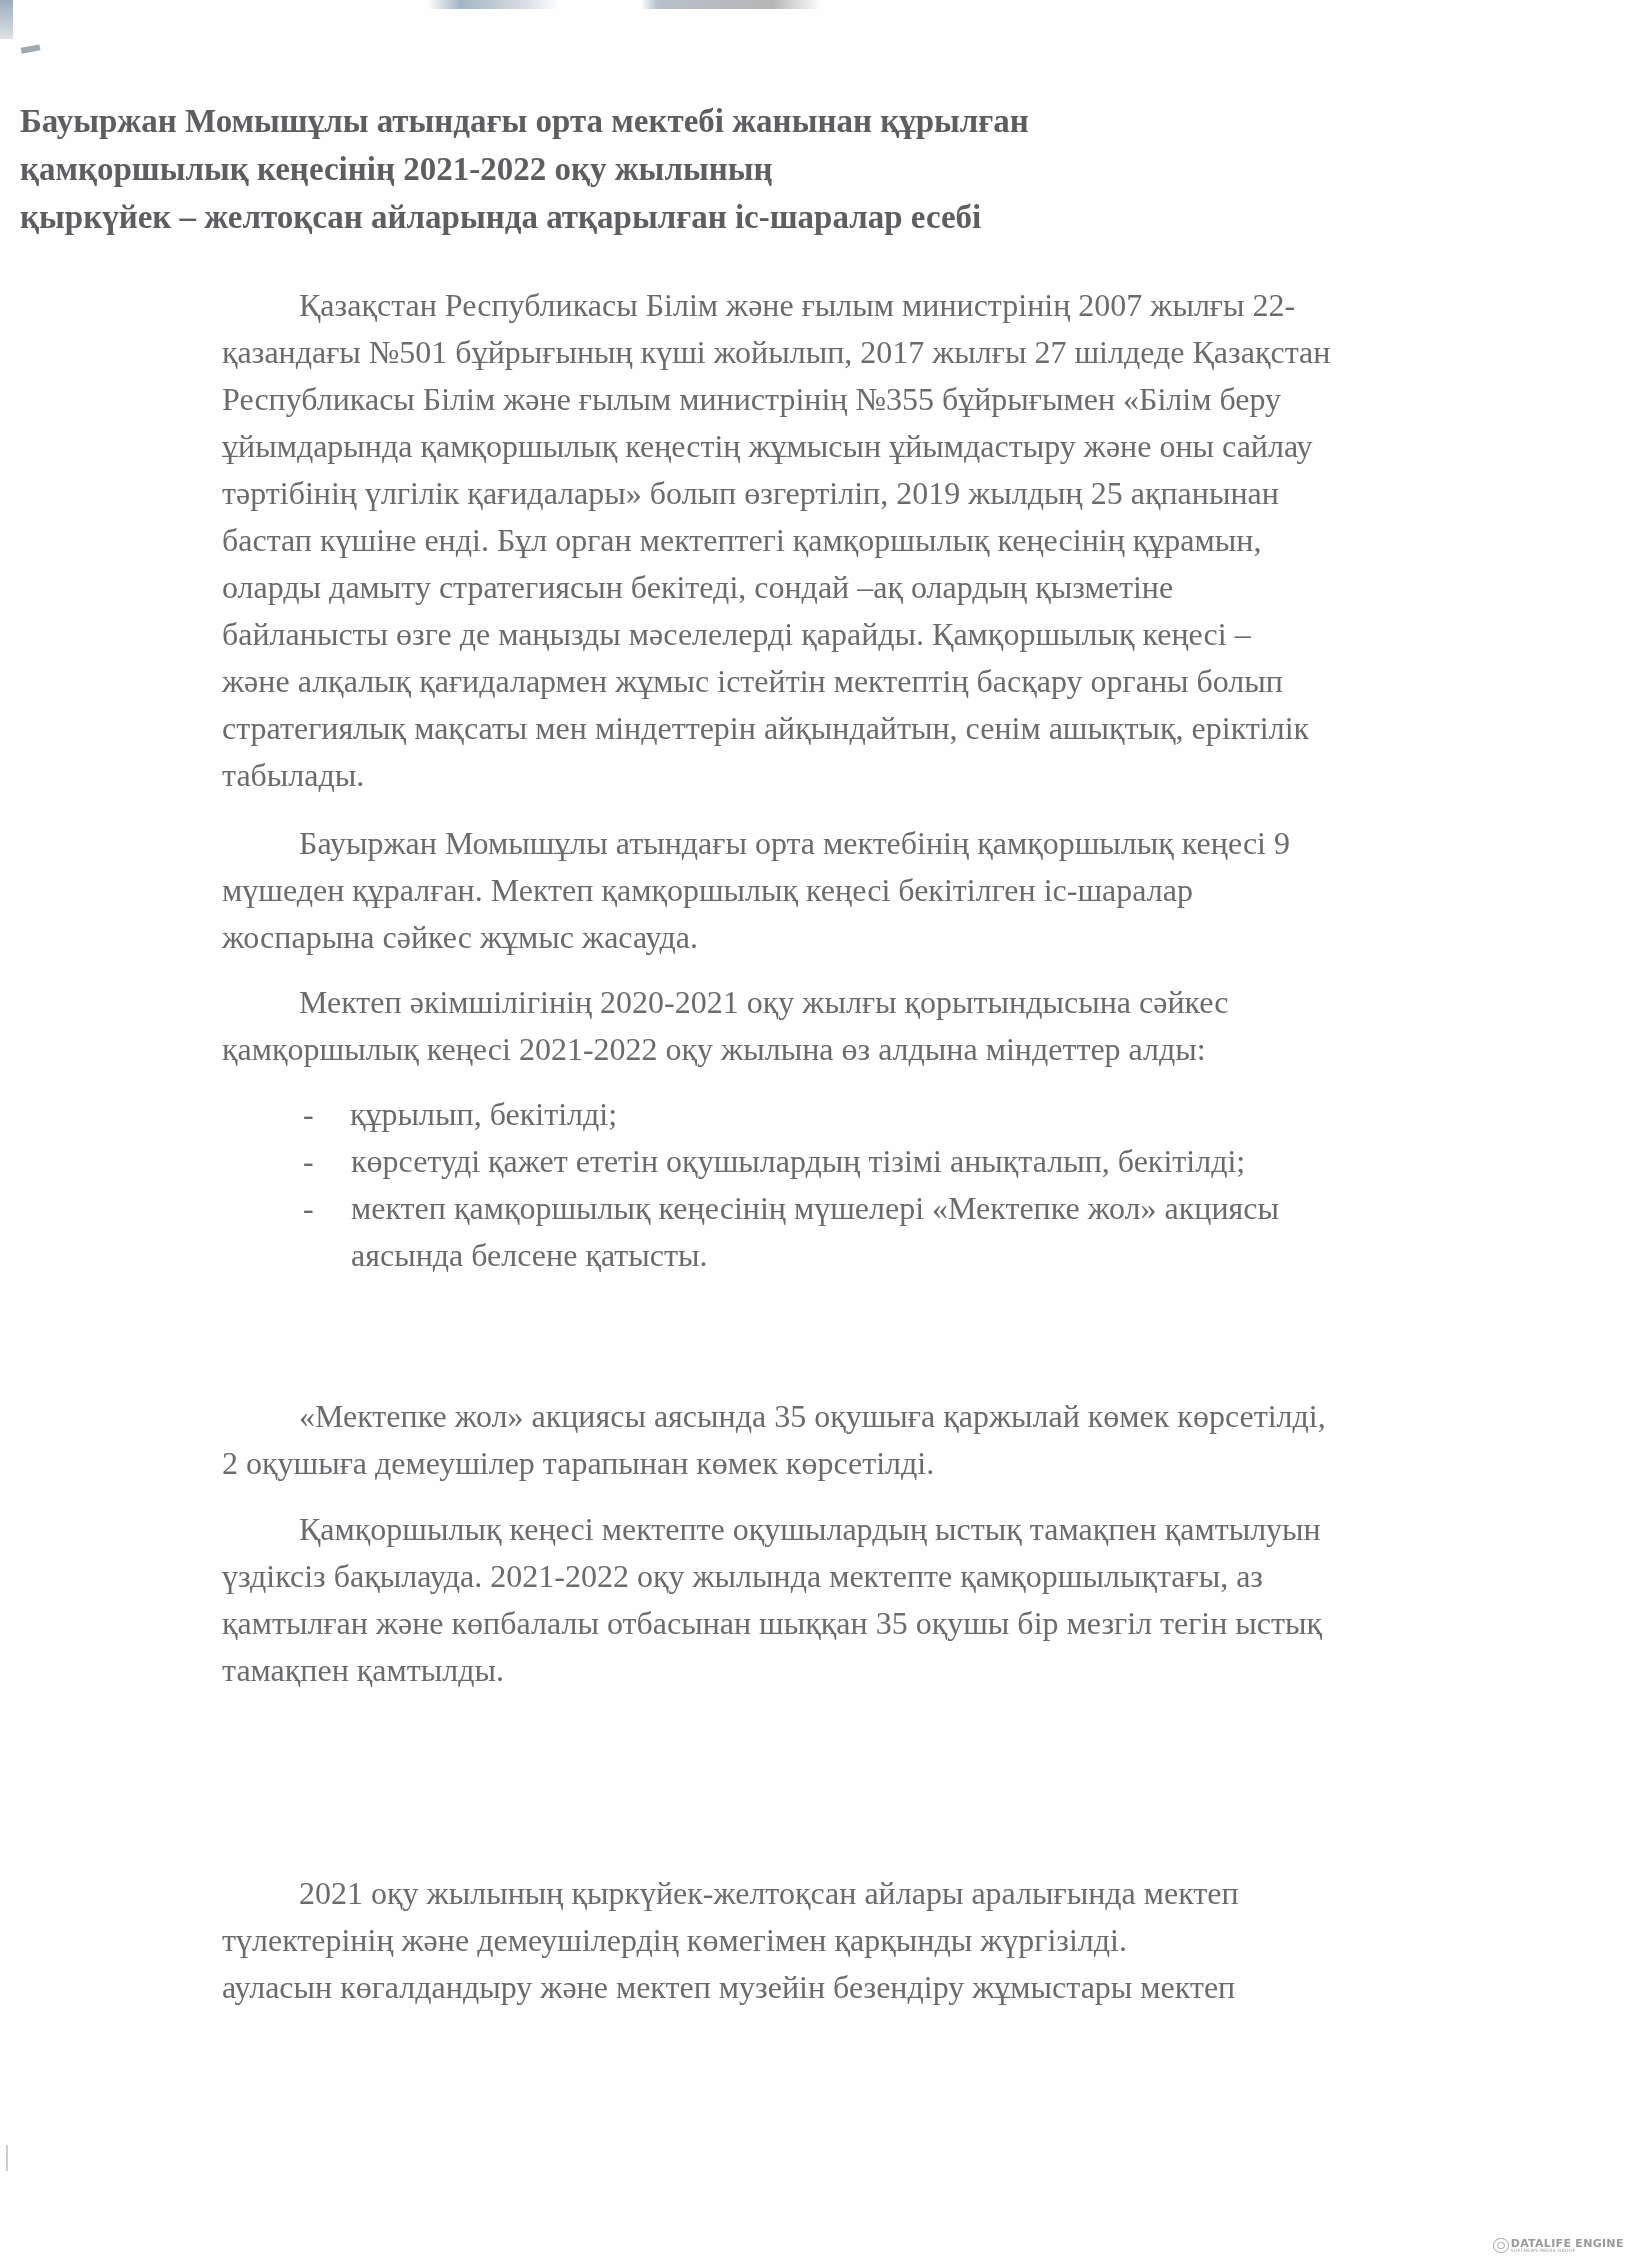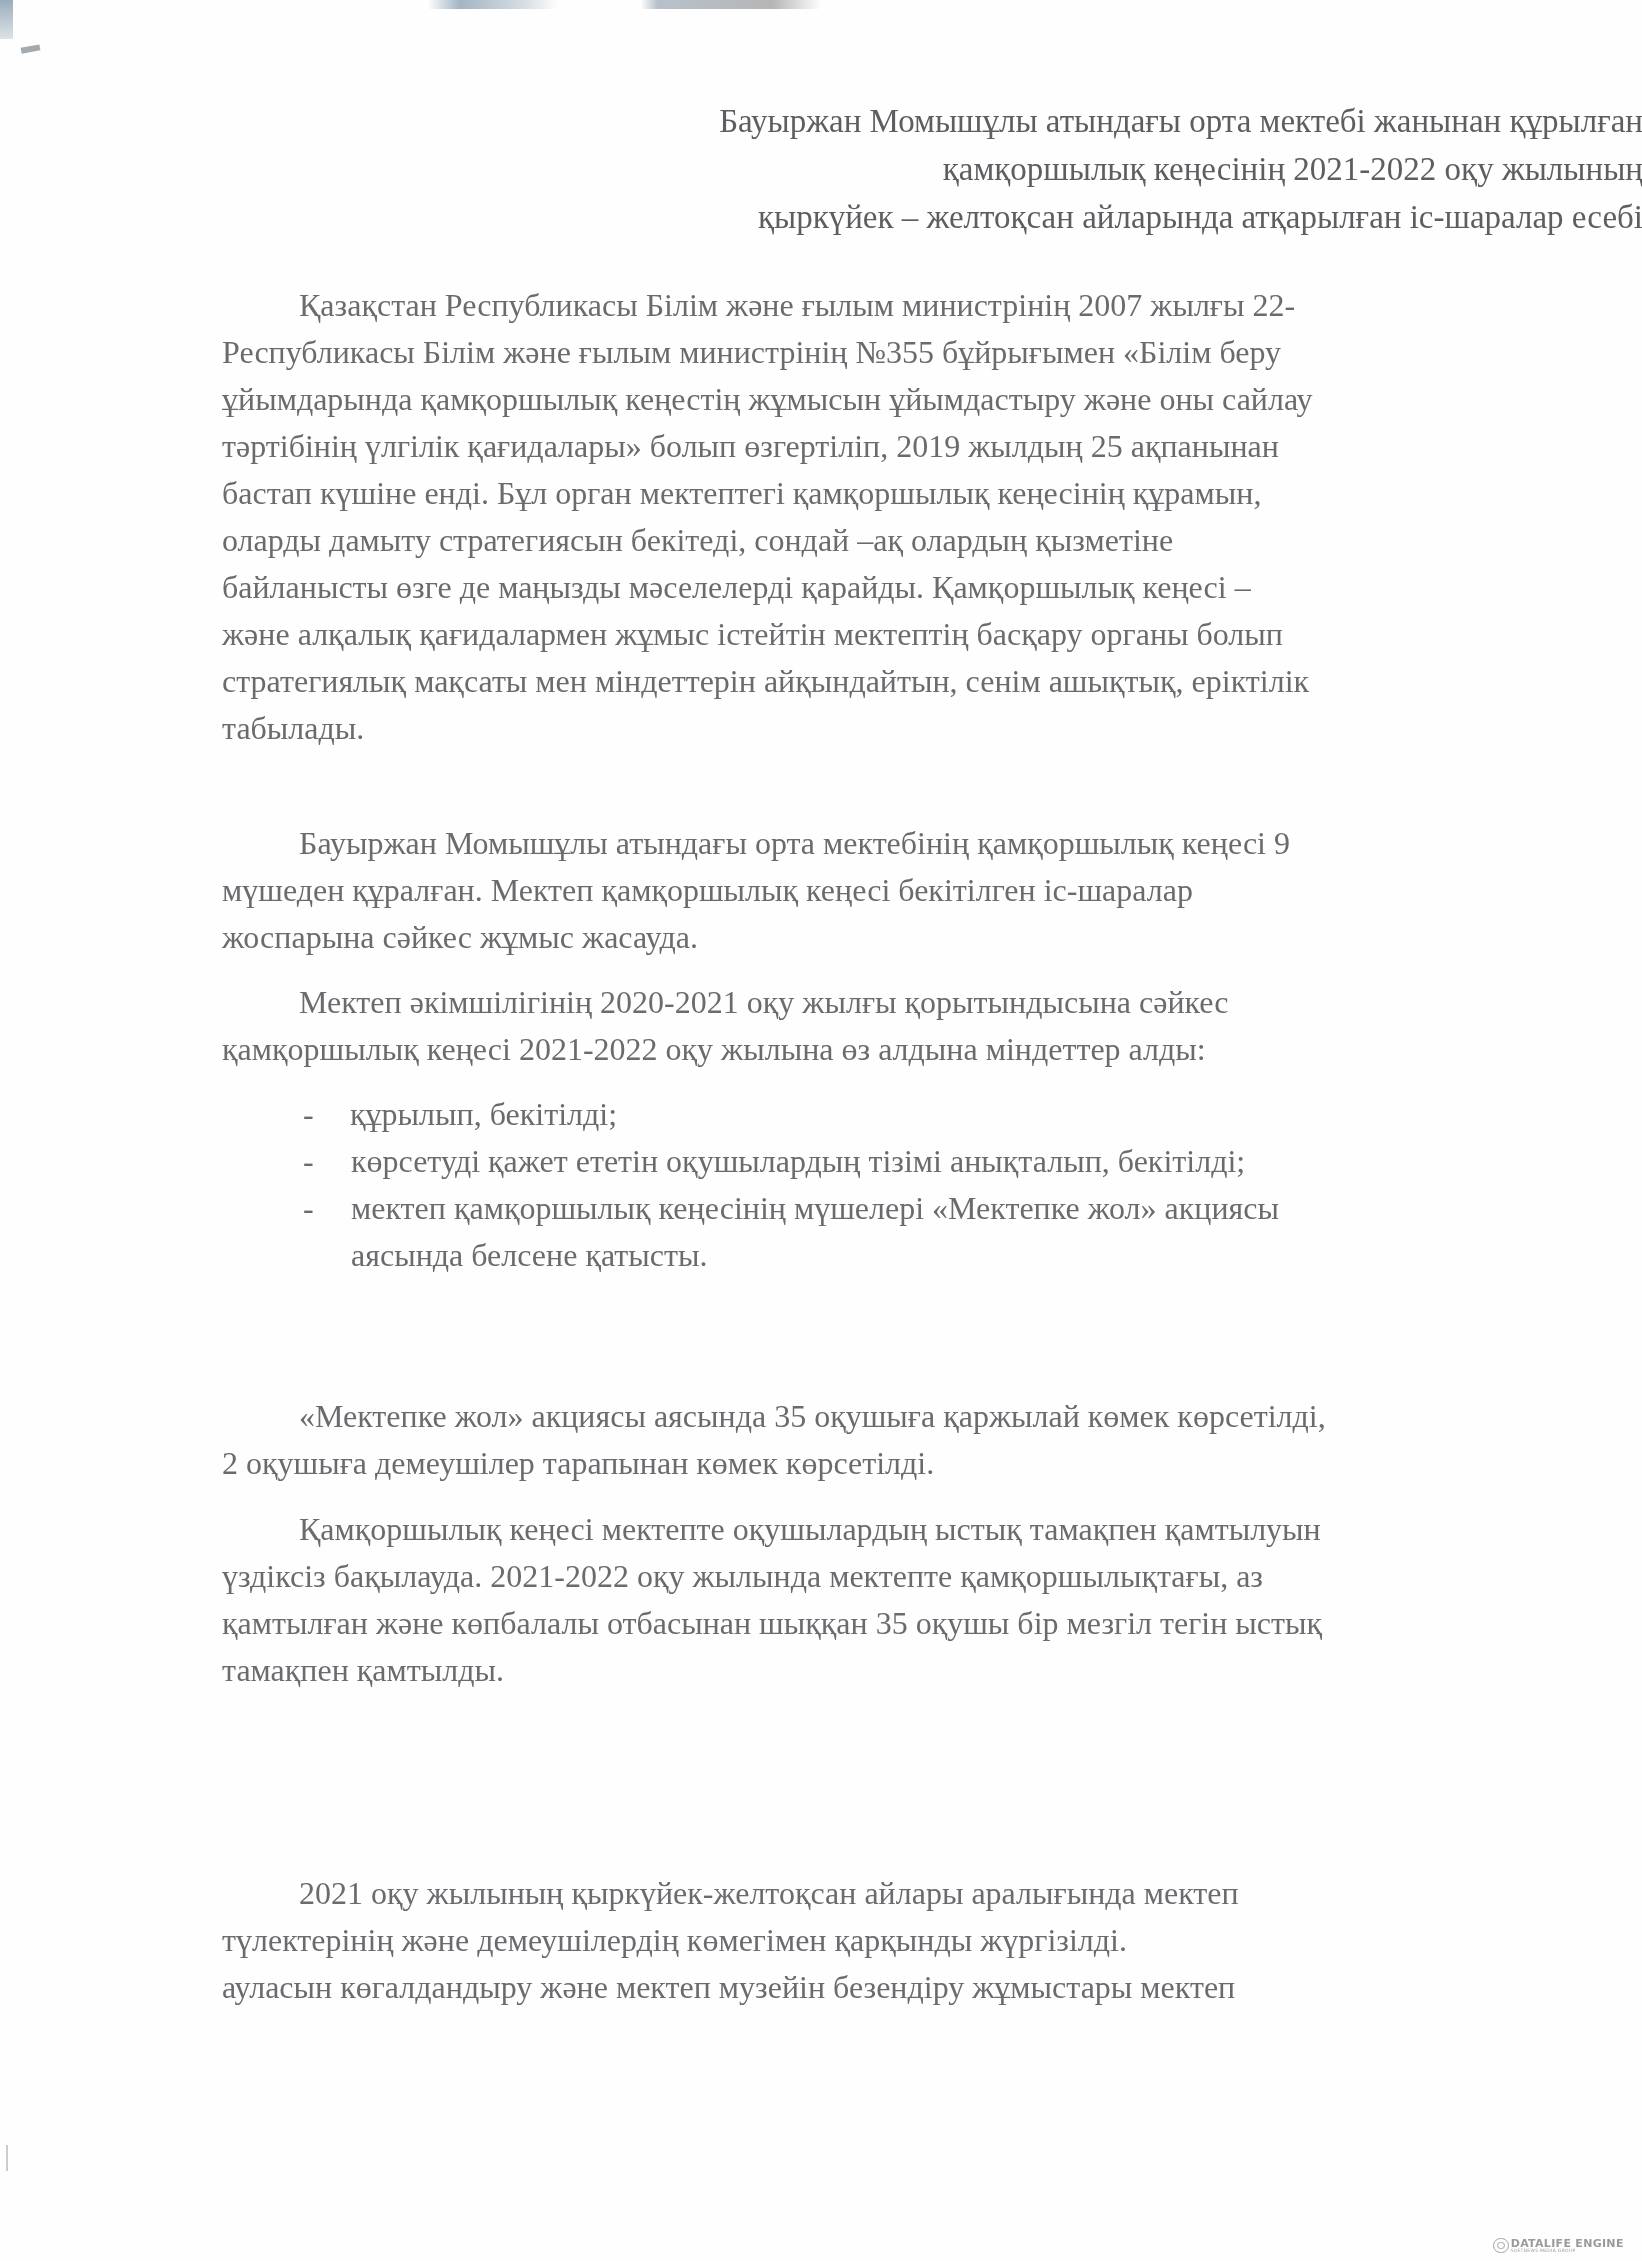--- a/index.html
+++ b/index.html
@@ -33,25 +33,26 @@
       opacity: 0.7;
     }
     .scan-dash {
       position: absolute; left: 21px; top: 46px; width: 19.3px; height: 5.8px;
       background: #8a959d; transform: rotate(-10deg); opacity: 0.8;
     }
     .title {
       position: absolute;
       left: 0; right: 0;
       top: 97px;
-      text-align: right;
-      font-weight: normal;
+      text-align: left;
+      font-weight: bold;
       font-size: 33px;
       line-height: 48px;
       color: #5e5e62;
+      padding-left: 20px;
     }
     .title div { white-space: nowrap; }
     .para {
       position: absolute;
       left: 222px;
       width: 1314px;
     }
     .line {
       white-space: nowrap;
       font-size: 32px;
@@ -119,20 +120,21 @@
   <div class="margin-mark"></div>
 
   <div class="title">
     <div>Бауыржан Момышұлы атындағы орта мектебі жанынан құрылған</div>
     <div>қамқоршылық кеңесінің  2021-2022 оқу жылының</div>
     <div>қыркүйек – желтоқсан айларында атқарылған іс-шаралар есебі</div>
   </div>
 
   <div class="para" style="top:282px;">
     <div class="line indent">Қазақстан Республикасы Білім және ғылым министрінің 2007 жылғы 22-</div>
+    <div class="line">қазандағы №501 бұйрығының күші жойылып, 2017 жылғы 27 шілдеде Қазақстан</div>
     <div class="line">Республикасы Білім және ғылым министрінің №355 бұйрығымен «Білім беру</div>
     <div class="line">ұйымдарында қамқоршылық кеңестің жұмысын ұйымдастыру және оны сайлау</div>
     <div class="line">тәртібінің үлгілік қағидалары» болып өзгертіліп, 2019 жылдың 25 ақпанынан</div>
     <div class="line">бастап күшіне енді. Бұл орган мектептегі қамқоршылық кеңесінің құрамын,</div>
     <div class="line">оларды дамыту стратегиясын бекітеді, сондай –ақ олардың қызметіне</div>
     <div class="line">байланысты өзге де маңызды мәселелерді қарайды. Қамқоршылық кеңесі –</div>
     <div class="line">және алқалық қағидалармен жұмыс істейтін мектептің басқару органы болып</div>
     <div class="line">стратегиялық мақсаты мен міндеттерін айқындайтын, сенім ашықтық, еріктілік</div>
     <div class="line">табылады.</div>
   </div>

